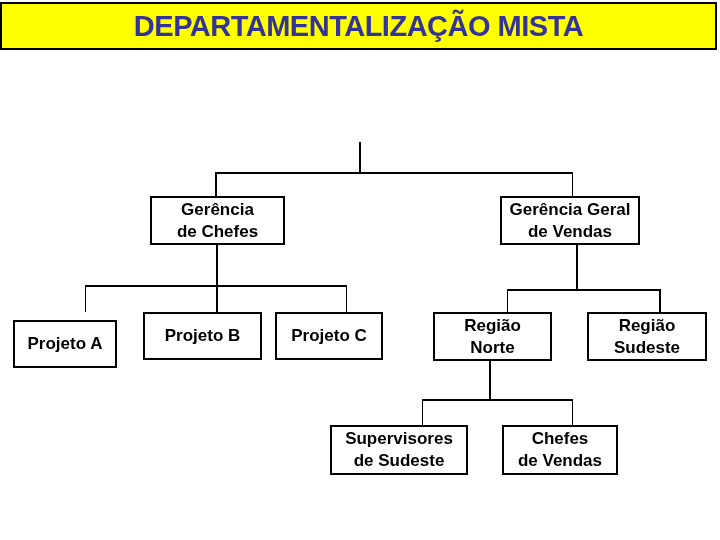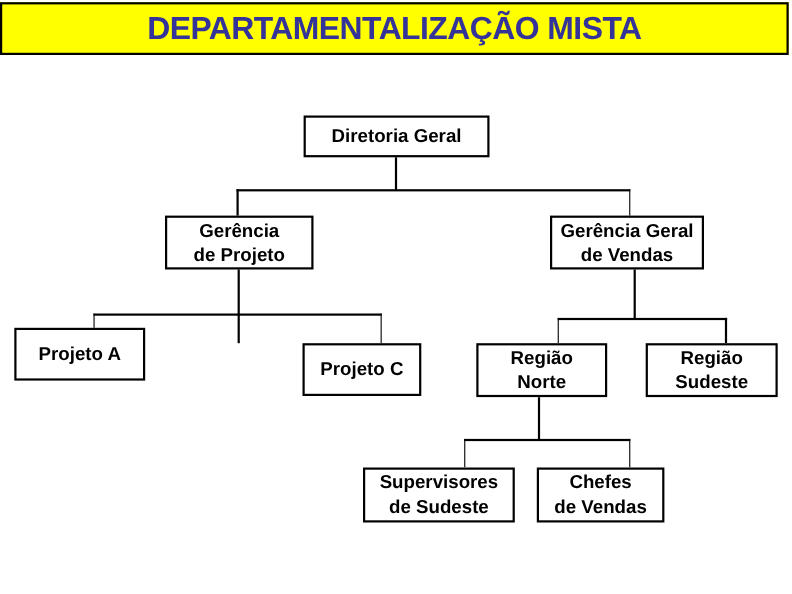--- a/index.html
+++ b/index.html
@@ -80,56 +80,56 @@
   <div class="line" style="left:345.5px;top:285px;width:1.5px;height:27px"></div>
   <div class="line" style="left:576px;top:244px;width:1.5px;height:46px"></div>
   <div class="line" style="left:507px;top:289px;width:154px;height:1.5px"></div>
   <div class="line" style="left:506.5px;top:289px;width:1.5px;height:23px"></div>
   <div class="line" style="left:659px;top:289px;width:1.5px;height:23px"></div>
   <div class="line" style="left:489px;top:361px;width:1.5px;height:39px"></div>
   <div class="line" style="left:422px;top:399px;width:151px;height:1.5px"></div>
   <div class="line" style="left:421.5px;top:399px;width:1.5px;height:26px"></div>
   <div class="line" style="left:571.5px;top:399px;width:1.5px;height:26px"></div>
 
-  <div class="node" style="left:276px;top:105px;width:169px;height:38px">
-    <span class="label">Diretoria Geral</span>
-  </div>
 
   <div class="node" style="left:150px;top:196px;width:135px;height:49px">
     <span class="label">Gerência
-de Projeto</span>
+de Chefes</span>
   </div>
 
   <div class="node" style="left:500px;top:196px;width:140px;height:49px">
     <span class="label">Gerência Geral
 de Vendas</span>
   </div>
 
-  <div class="node" style="left:13px;top:298px;width:119px;height:48px">
+  <div class="node" style="left:13px;top:320px;width:104px;height:48px">
     <span class="label">Projeto A</span>
   </div>
 
+  <div class="node" style="left:143px;top:312px;width:119px;height:48px">
+    <span class="label">Projeto B</span>
+  </div>
 
   <div class="node" style="left:275px;top:312px;width:108px;height:48px">
     <span class="label">Projeto C</span>
   </div>
 
   <div class="node" style="left:433px;top:312px;width:119px;height:49px">
     <span class="label">Região
 Norte</span>
   </div>
 
   <div class="node" style="left:587px;top:312px;width:120px;height:49px">
     <span class="label">Região
 Sudeste</span>
   </div>
 
   <div class="node" style="left:330px;top:425px;width:138px;height:50px">
     <span class="label">Supervisores
 de Sudeste</span>
   </div>
 
-  <div class="node" style="left:488px;top:425px;width:116px;height:50px">
+  <div class="node" style="left:502px;top:425px;width:116px;height:50px">
     <span class="label">Chefes
 de Vendas</span>
   </div>
 
 </div>
 
 </body></html>

